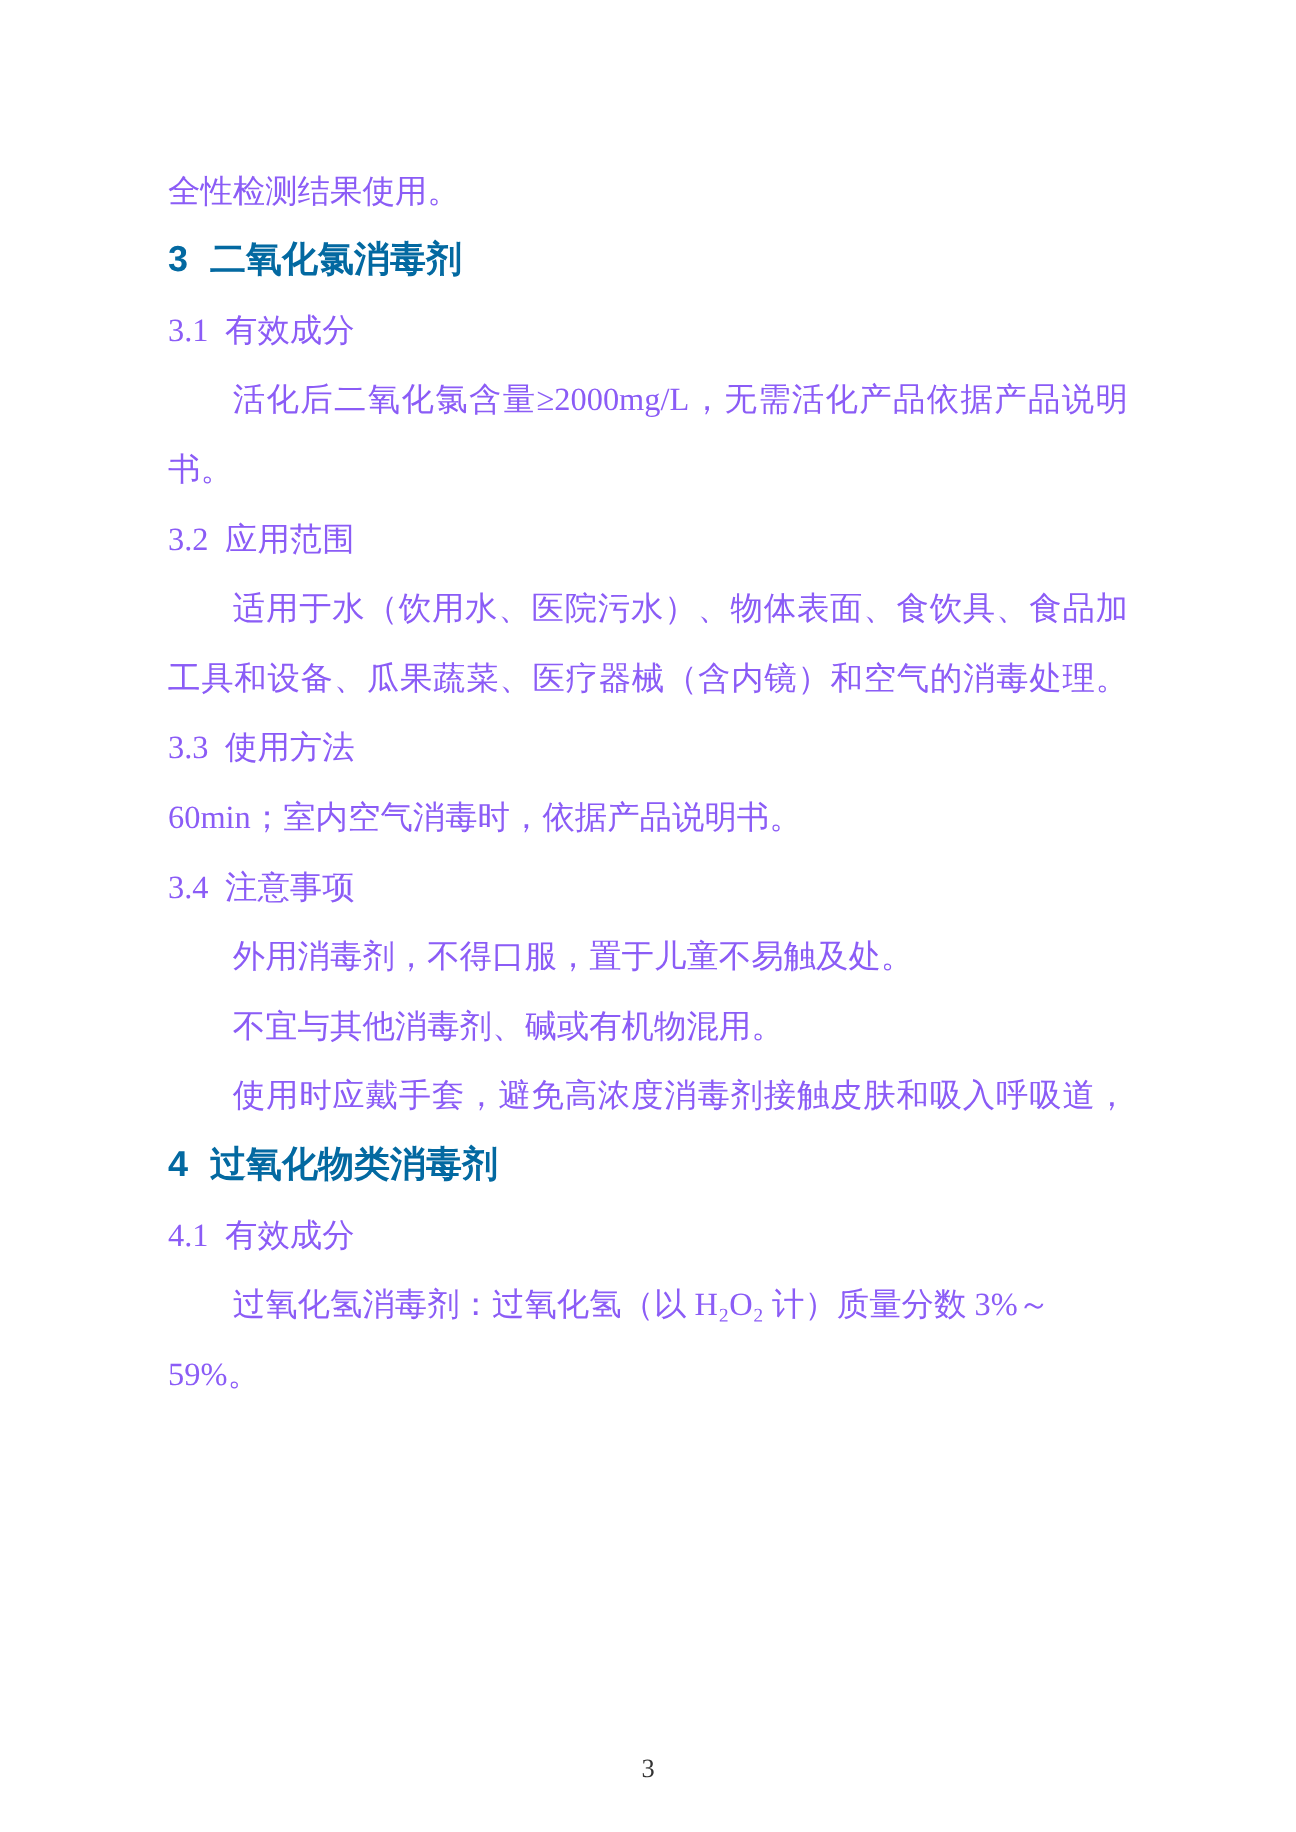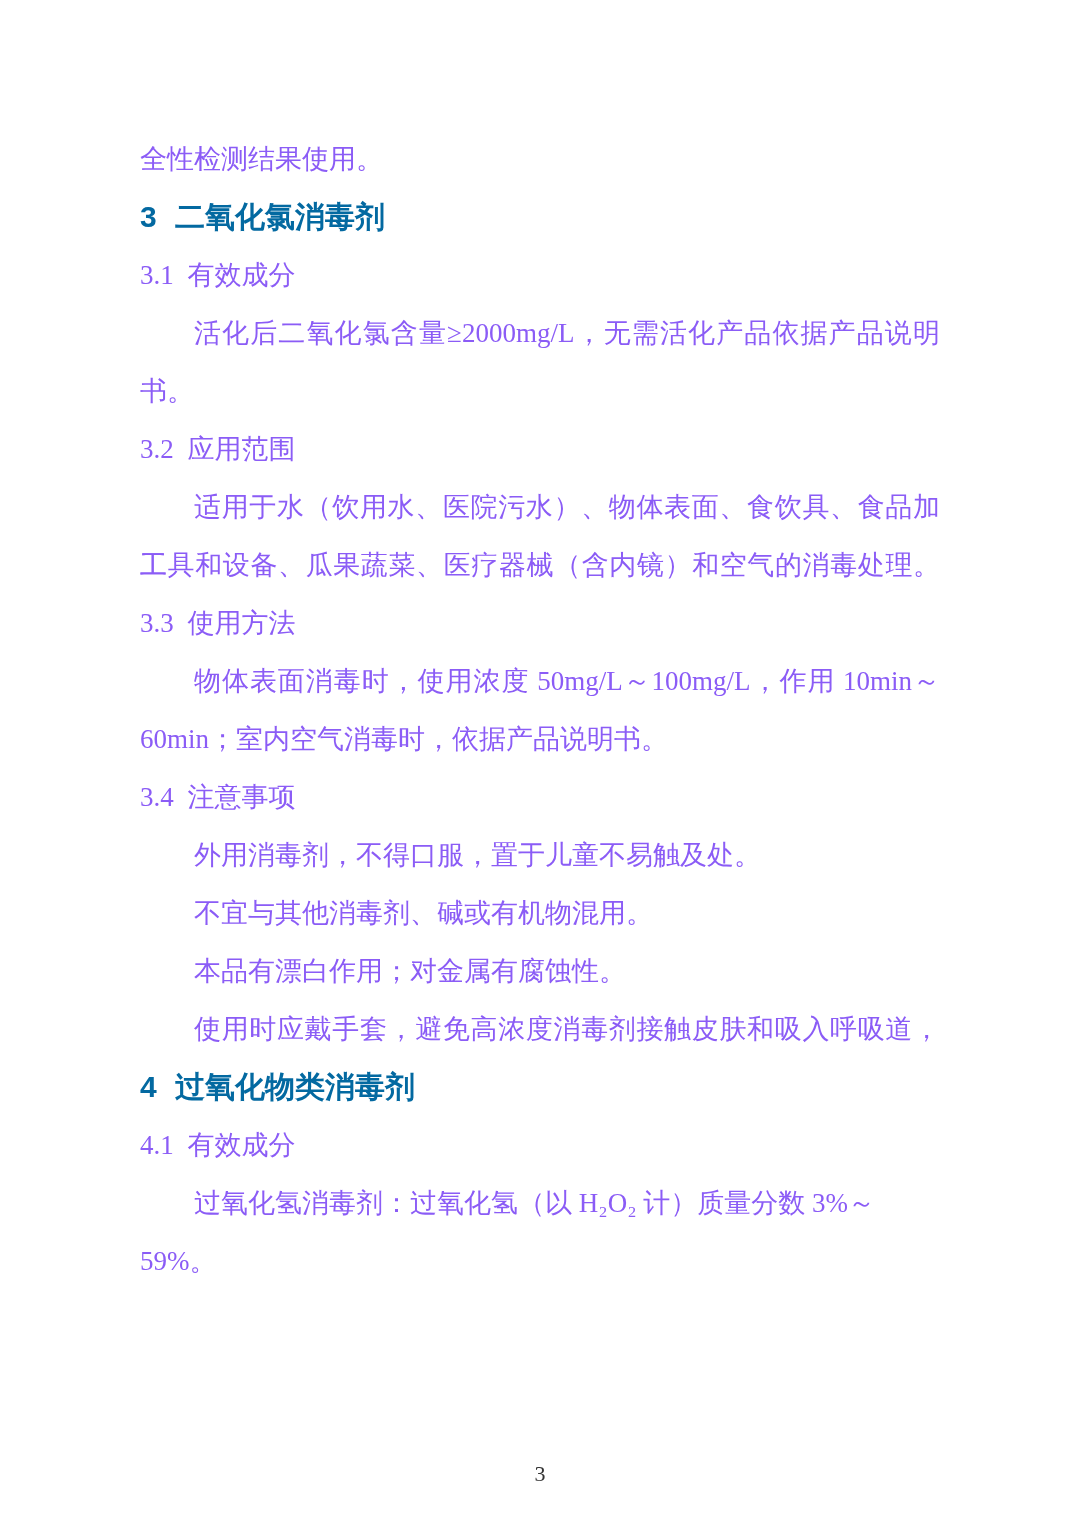--- a/index.html
+++ b/index.html
@@ -66,25 +66,23 @@
   <div class="content">
     <div class="line">全性检测结果使用。</div>
     <div class="line heading">3 二氧化氯消毒剂</div>
     <div class="line subheading">3.1 有效成分</div>
     <div class="line indent jfull">活化后二氧化氯含量≥2000mg/L，无需活化产品依据产品说明</div>
     <div class="line">书。</div>
     <div class="line subheading">3.2 应用范围</div>
     <div class="line indent jfull">适用于水（饮用水、医院污水）、物体表面、食饮具、食品加工</div>
     <div class="line jfull">工具和设备、瓜果蔬菜、医疗器械（含内镜）和空气的消毒处理。</div>
     <div class="line subheading">3.3 使用方法</div>
-    <div class="line indent jfull">物体表面消毒时，使用浓度 50mg/L～100mg/L，作用 10min～</div>
     <div class="line">60min；室内空气消毒时，依据产品说明书。</div>
     <div class="line subheading">3.4 注意事项</div>
     <div class="line indent">外用消毒剂，不得口服，置于儿童不易触及处。</div>
     <div class="line indent">不宜与其他消毒剂、碱或有机物混用。</div>
-    <div class="line indent">本品有漂白作用；对金属有腐蚀性。</div>
     <div class="line indent jfull">使用时应戴手套，避免高浓度消毒剂接触皮肤和吸入呼吸道，</div>
     <div class="line heading">4 过氧化物类消毒剂</div>
     <div class="line subheading">4.1 有效成分</div>
     <div class="line indent">过氧化氢消毒剂：过氧化氢（以 H₂O₂ 计）质量分数 3%～59%。</div>
   </div>
   <div class="footer">3</div>
 </div>
 
 </body></html>

